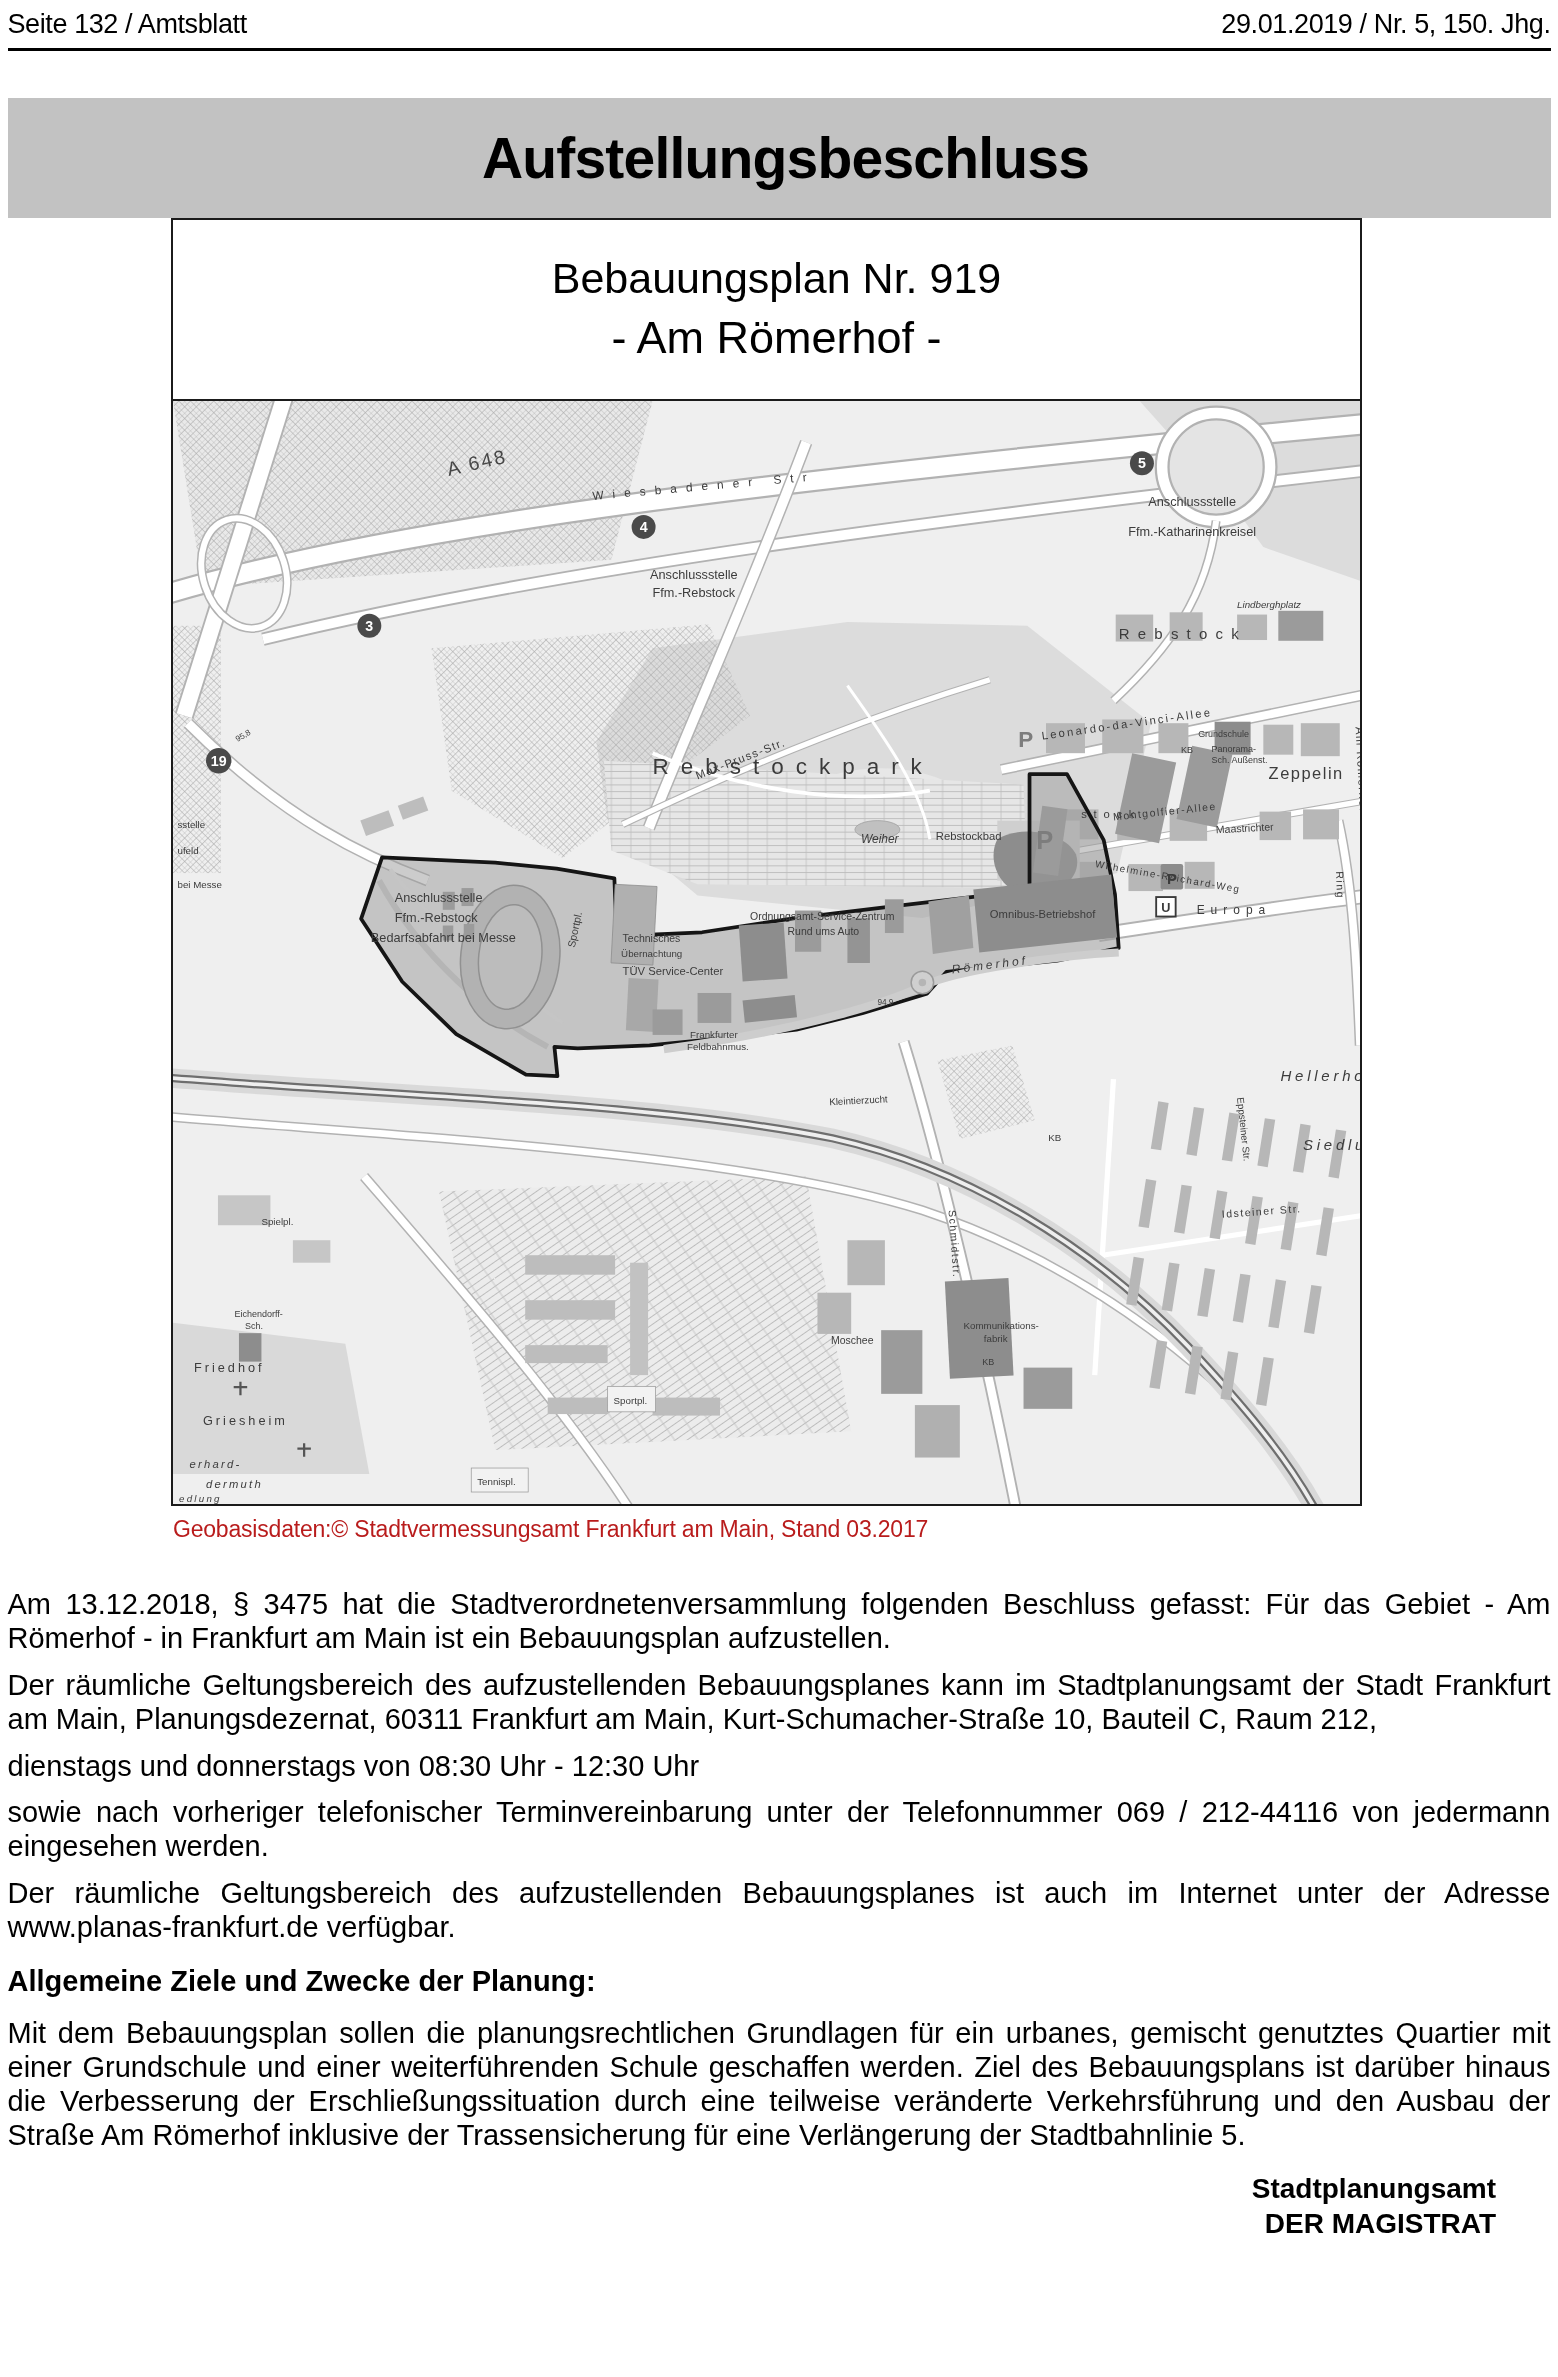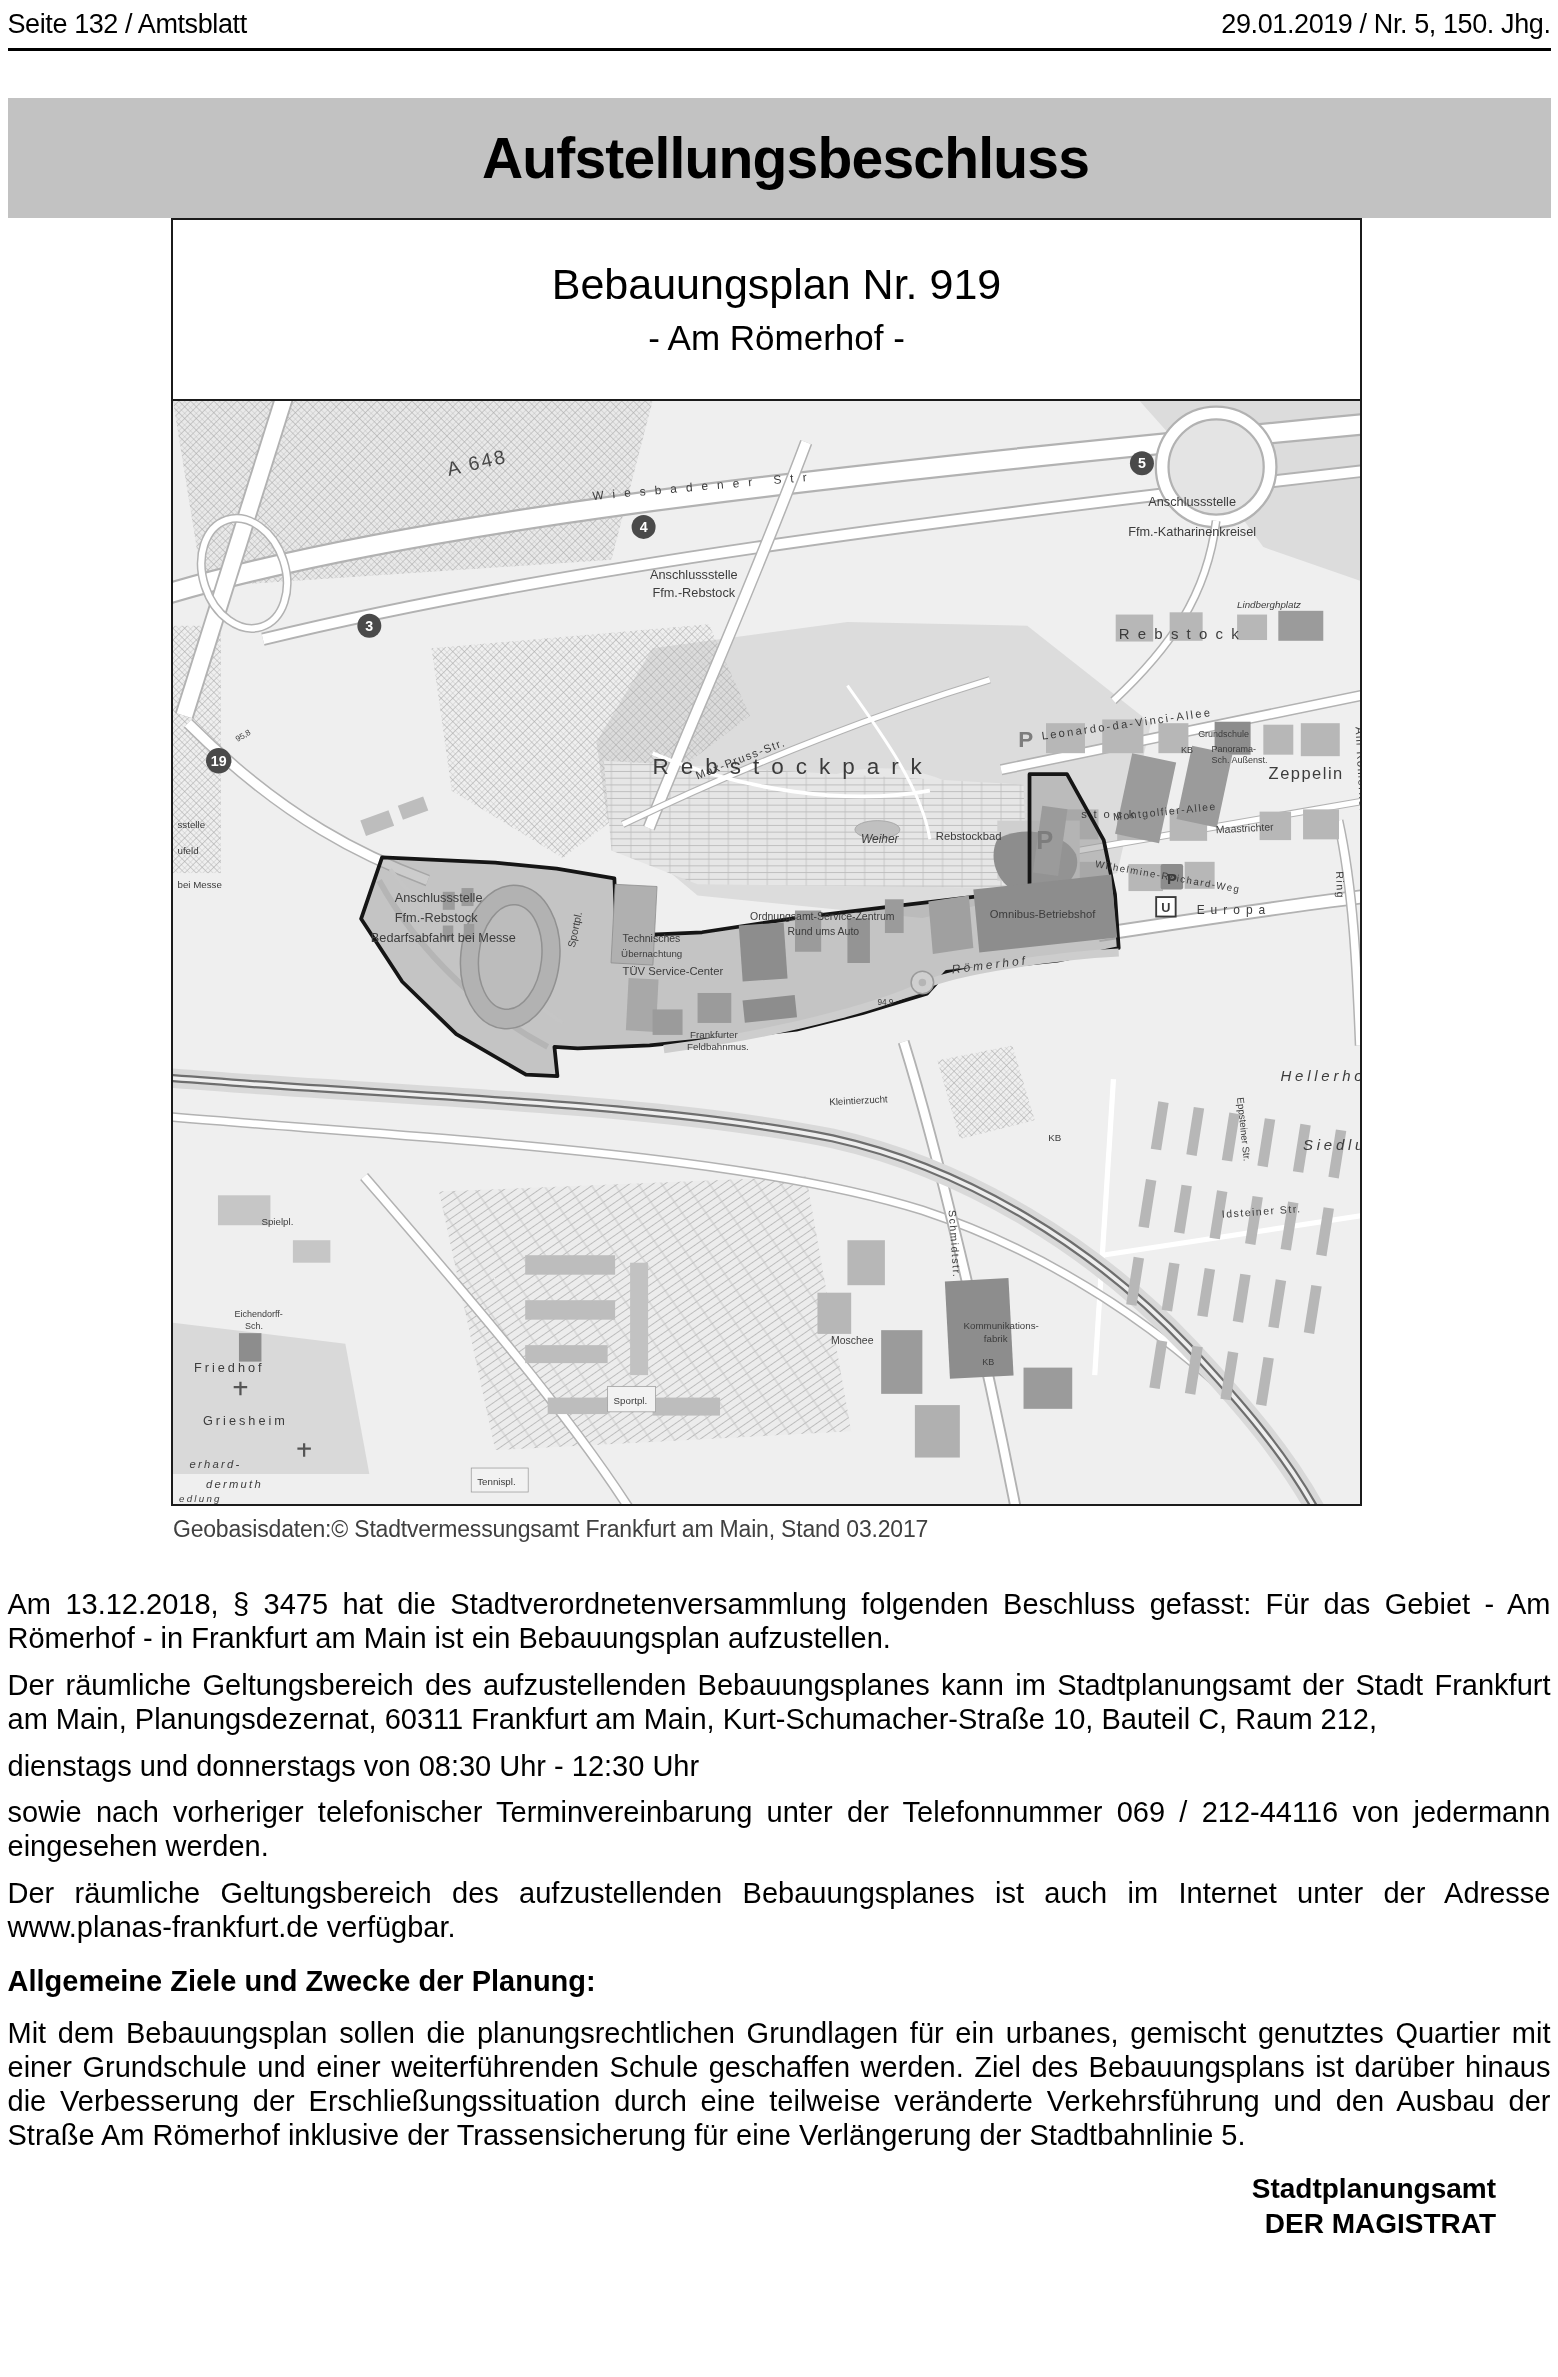--- a/index.html
+++ b/index.html
@@ -5,24 +5,24 @@
   html,body{margin:0;padding:0;background:#ffffff;}
   body{width:1558px;height:2377px;overflow:hidden;font-family:"Liberation Sans",sans-serif;color:#000;}
   .page{position:relative;width:1558px;height:2377px;overflow:hidden;}
   .hdr{display:flex;justify-content:space-between;padding:9px 7.5px 0 7.5px;font-size:27px;letter-spacing:-0.4px;}
   .rule{margin:7.5px 7.5px 0 7.5px;border-top:3px solid #000;}
   .banner{margin:47px 7.5px 0 7.5px;height:120px;background:#c2c2c2;display:flex;align-items:center;justify-content:center;padding-left:13px;}
   .banner span{font-size:57px;font-weight:bold;letter-spacing:-0.8px;}
   .figure{margin:45px 0 0 171px;width:1187px;border:2.3px solid #1b1b1b;background:#fff;}
   .fig-head{height:179px;display:flex;flex-direction:column;align-items:center;justify-content:center;border-bottom:2.3px solid #1b1b1b;padding-left:20px;}
   .fig-title{font-size:43px;font-weight:400;letter-spacing:0;}
-  .fig-sub{font-size:35px;margin-top:9px;}
+  .fig-sub{font-size:45px;margin-top:9px;}
   .map-wrap{width:1187px;height:1103px;overflow:hidden;}
   svg{display:block;}
-  .caption{margin:10.5px 0 0 173px;font-size:23px;color:#404040;letter-spacing:-0.2px;}
+  .caption{margin:10.5px 0 0 173px;font-size:23px;color:#b91c1c;letter-spacing:-0.2px;}
   .bodytext{margin:44px 7.5px 0 7.5px;font-size:29px;line-height:34px;text-align:justify;hyphens:auto;-webkit-hyphens:auto;}
   .bodytext p{margin:0 0 12.8px 0;}
   .bodytext p.heading{font-weight:bold;margin:19.6px 0 18px 0;text-align:left;}
   .sig{margin-top:19.6px;padding-right:62px;text-align:right;font-weight:bold;font-size:28px;line-height:35px;}
   
   text{font-family:"Liberation Sans",sans-serif;fill:#3c3c3c;}
   .t11{font-size:11px}.t12{font-size:12px}.t13{font-size:13px}.t14{font-size:14px}
   .t15{font-size:15px}.t16{font-size:16px}.t17{font-size:17px}
   .it{font-style:italic}
   .ls2{letter-spacing:2px}.ls3{letter-spacing:3px}.ls4{letter-spacing:4px}.ls5{letter-spacing:5px}

